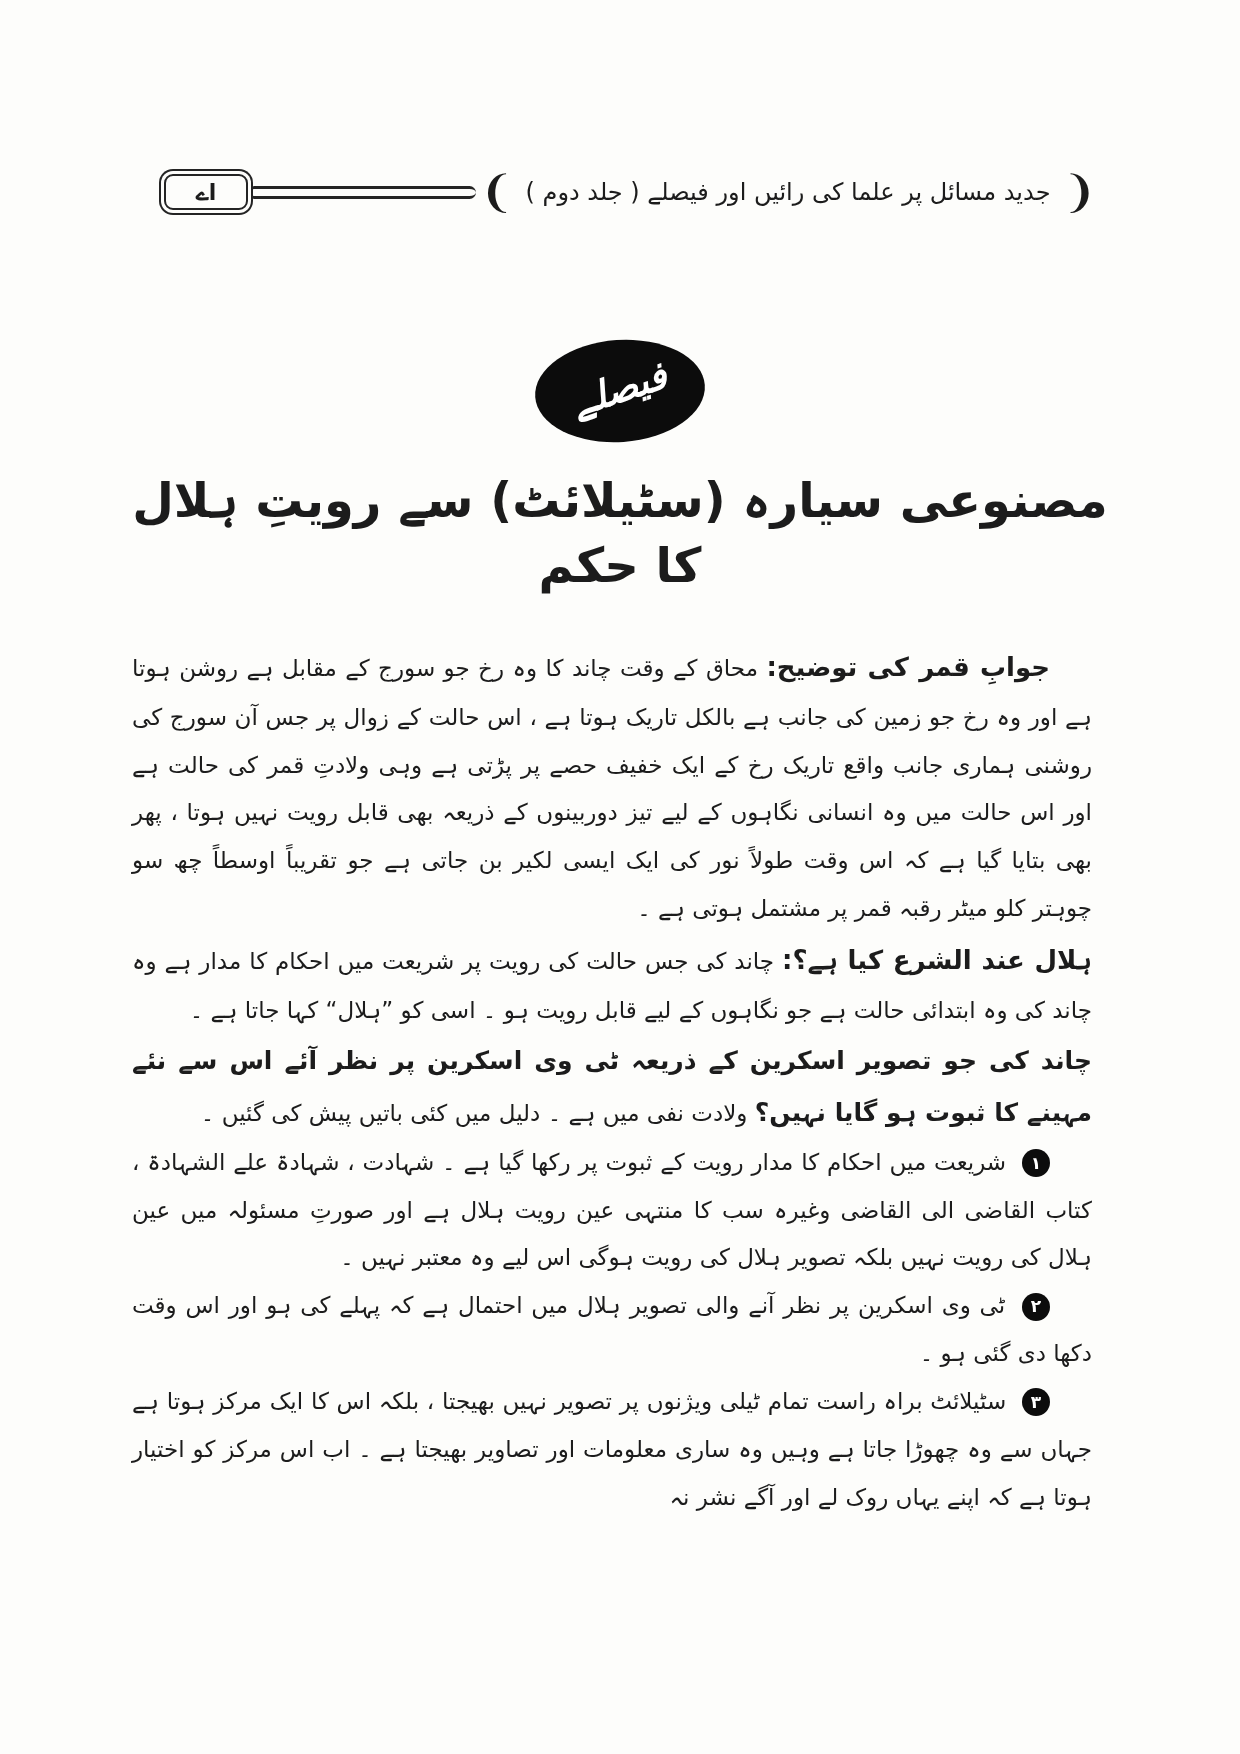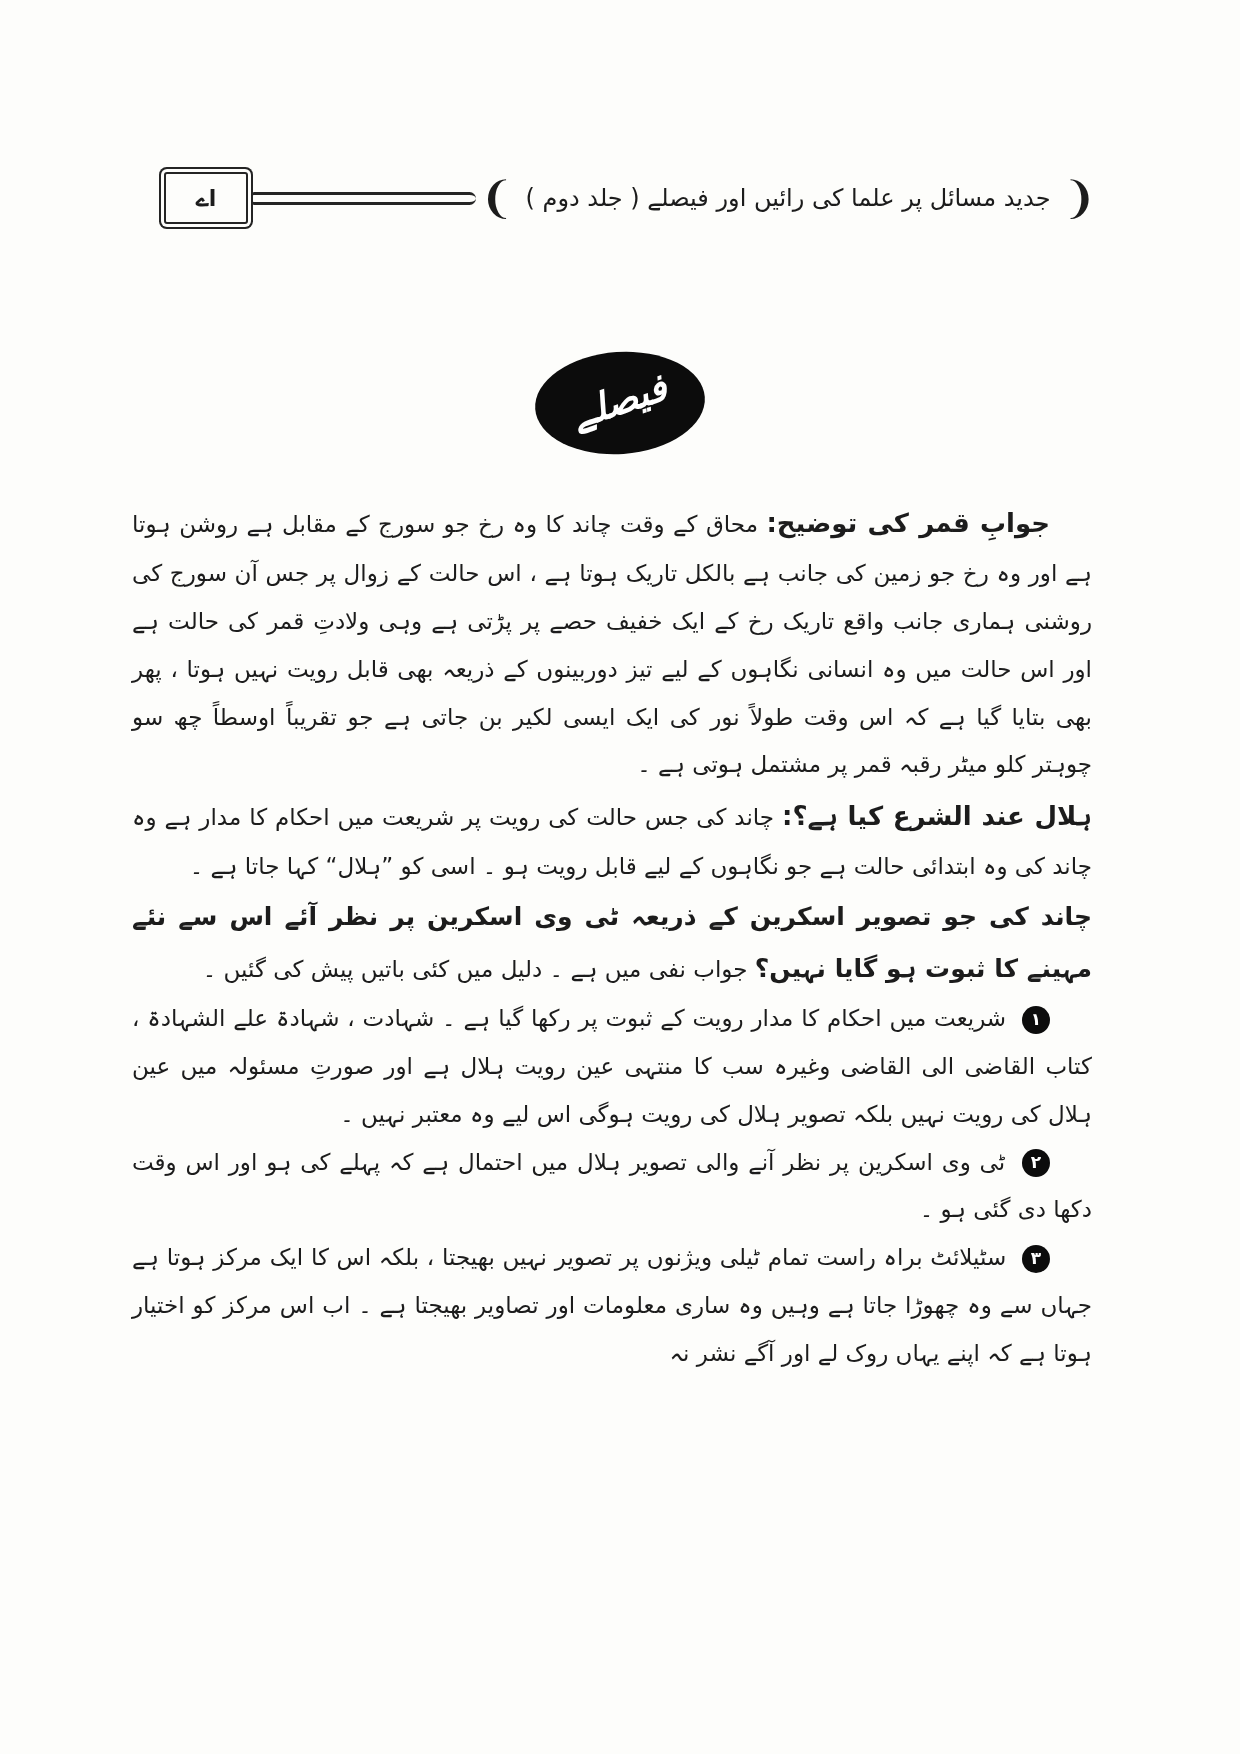--- a/index.html
+++ b/index.html
@@ -46,23 +46,23 @@
     transform: scaleY(1.1);
   }
   .cartouche .header-title-text {
     font-size: 24px;
     font-weight: 400;
     padding: 2px 6px;
   }
   .pagenum-capsule {
     flex: 0 0 auto;
     min-width: 84px;
-    height: 52px;
+    height: 36px;
     border: 2px solid #242424;
-    border-radius: 3px;
+    border-radius: 9px;
     box-shadow: 0 0 0 3px #fdfdfb, 0 0 0 5px #242424;
     display: flex;
     align-items: center;
     justify-content: center;
     font-size: 22px;
     font-weight: 700;
     margin-left: 14px;
     background: #fdfdfb;
   }
 
@@ -148,37 +148,38 @@
       <span>اے</span>
     </div>
   </div>
 
   <div class="badge-wrap">
     <div class="badge">
       <span class="badge-label">فیصلے</span>
     </div>
   </div>
 
+  <h1 class="main-title">مصنوعی سیارہ (سٹیلائٹ) سے رویتِ ہلال کا حکم</h1>
 
   <div class="body-text">
 
     <p class="para indent">
       <span class="lead">جوابِ قمر کی توضیح:</span>
       <span>محاق کے وقت چاند کا وہ رخ جو سورج کے مقابل ہے روشن ہوتا ہے اور وہ رخ جو زمین کی جانب ہے بالکل تاریک ہوتا ہے ، اس حالت کے زوال پر جس آن سورج کی روشنی ہماری جانب واقع تاریک رخ کے ایک خفیف حصے پر پڑتی ہے وہی ولادتِ قمر کی حالت ہے اور اس حالت میں وہ انسانی نگاہوں کے لیے تیز دوربینوں کے ذریعہ بھی قابل رویت نہیں ہوتا ، پھر بھی بتایا گیا ہے کہ اس وقت طولاً نور کی ایک ایسی لکیر بن جاتی ہے جو تقریباً اوسطاً چھ سو چوہتر کلو میٹر رقبہ قمر پر مشتمل ہوتی ہے ۔</span>
     </p>
 
 
     <p class="para">
       <span class="lead">ہلال عند الشرع کیا ہے؟:</span>
       <span>چاند کی جس حالت کی رویت پر شریعت میں احکام کا مدار ہے وہ چاند کی وہ ابتدائی حالت ہے جو نگاہوں کے لیے قابل رویت ہو ۔ اسی کو ”ہلال“ کہا جاتا ہے ۔</span>
     </p>
 
     <p class="para">
       <span class="lead block-lead">چاند کی جو تصویر اسکرین کے ذریعہ ٹی وی اسکرین پر نظر آئے اس سے نئے مہینے کا ثبوت ہو گایا نہیں؟</span>
-      <span>جواب نفی میں ہے ۔ دلیل میں کئی باتیں پیش کی گئیں ۔</span>
+      <span>ولادت نفی میں ہے ۔ دلیل میں کئی باتیں پیش کی گئیں ۔</span>
     </p>
 
     <p class="para indent">
       <span class="circle-num">
           <span>۱</span>
         </span>
       <span>شریعت میں احکام کا مدار رویت کے ثبوت پر رکھا گیا ہے ۔ شہادت ، شہادۃ علے الشہادۃ ، کتاب القاضی الی القاضی وغیرہ سب کا منتہی عین رویت ہلال ہے اور صورتِ مسئولہ میں عین ہلال کی رویت نہیں بلکہ تصویر ہلال کی رویت ہوگی اس لیے وہ معتبر نہیں ۔</span>
     </p>
 
     <p class="para indent">

